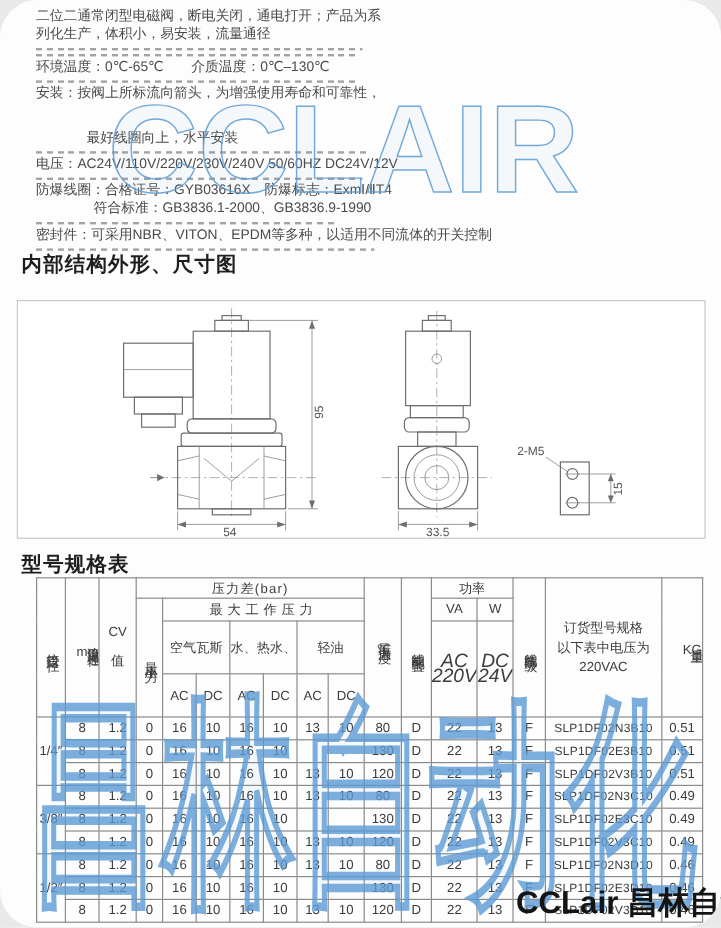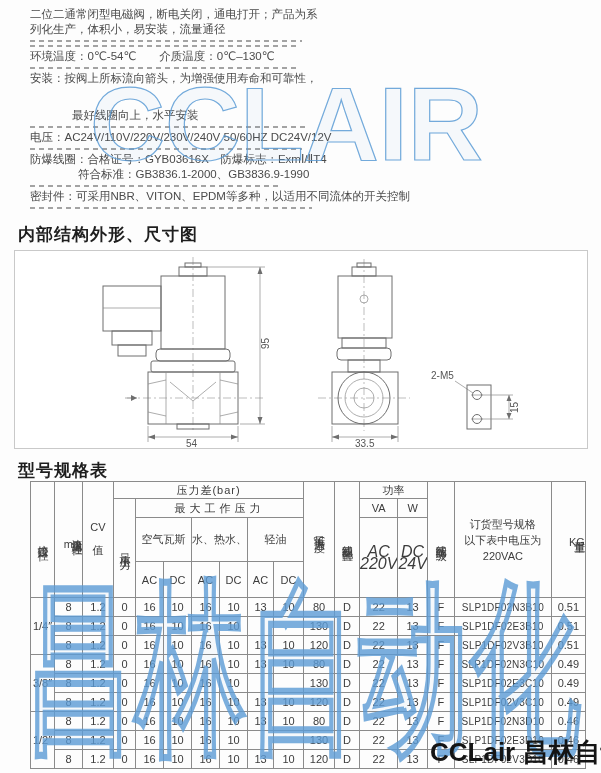--- a/index.html
+++ b/index.html
@@ -1,29 +1,29 @@
 <!DOCTYPE html>
 <html><head>
 <meta charset="utf-8">
 <style>
   html,body{margin:0;padding:0;background:#e9e9e9;}
   .page{position:relative;width:601px;height:773px;background:#fdfdfd;overflow:hidden;
-        font-family:"Liberation Sans","DejaVu Sans",sans-serif;color:#3f3f3f;margin:0 auto;}
+        font-family:"Liberation Sans","DejaVu Sans",sans-serif;color:#3f3f3f;margin:0 auto;border-radius:31px;}
 
   
   .info{position:absolute;left:30px;top:7px;width:420px;font-size:11.5px;line-height:15px;color:#4a4a4a;z-index:1;}
   .info .ln{white-space:pre;}
   .ind42{padding-left:42px;margin-top:22px;}
   .ind48{padding-left:48px;}
   .dashes{height:2px;margin:3px 0 2px 0;
           background:repeating-linear-gradient(90deg,#a3a3a3 0 5px,transparent 5px 9px);}
 
   
   .sec-title{position:absolute;left:18px;font-size:17px;font-weight:bold;color:#1e1e1e;letter-spacing:1px;z-index:1;}
-  #t-diagram{top:223px;}
+  #t-diagram{top:209px;}
   #t-table{top:459px;}
 
   
   .diagram-box{position:absolute;left:14px;top:250px;width:572px;height:197px;background:#fff;
                border:1px solid #c9c9c9;z-index:1;}
   .diagram-box svg{display:block;}
   .dwg{stroke:#6e6e6e;fill:none;stroke-width:1;}
   .dwg-thin{stroke:#8a8a8a;fill:none;stroke-width:0.7;}
   .cl{stroke:#a0a0a0;fill:none;stroke-width:0.7;stroke-dasharray:8 3 2 3;}
   .dimtxt{font-size:10px;fill:#555;stroke:none;font-family:"Liberation Sans",sans-serif;}
@@ -58,21 +58,21 @@
 </head>
 <body>
 
 <div class="page">
 
   <div class="info">
     <div class="ln">二位二通常闭型电磁阀，断电关闭，通电打开；产品为系</div>
     <div class="ln">列化生产，体积小，易安装，流量通径</div>
     <div class="dashes" style="width:272px"></div>
     <div class="dashes" style="width:270px"></div>
-    <div class="ln">环境温度：0℃-54℃　　介质温度：0℃–130℃</div>
+    <div class="ln">环境温度：0℃-65℃　　介质温度：0℃–130℃</div>
     <div class="dashes" style="width:268px"></div>
     <div class="ln">安装：按阀上所标流向箭头，为增强使用寿命和可靠性，</div>
     <div class="ln ind42">最好线圈向上，水平安装</div>
     <div class="dashes" style="width:275px"></div>
     <div class="ln">电压：AC24V/110V/220V/230V/240V 50/60HZ DC24V/12V</div>
     <div class="dashes" style="width:272px"></div>
     <div class="ln">防爆线圈：合格证号：GYB03616X　防爆标志：ExmⅠ/ⅡT4</div>
     <div class="ln ind48">符合标准：GB3836.1-2000、GB3836.9-1990</div>
     <div class="dashes" style="width:250px"></div>
     <div class="ln">密封件：可采用NBR、VITON、EPDM等多种，以适用不同流体的开关控制</div>

